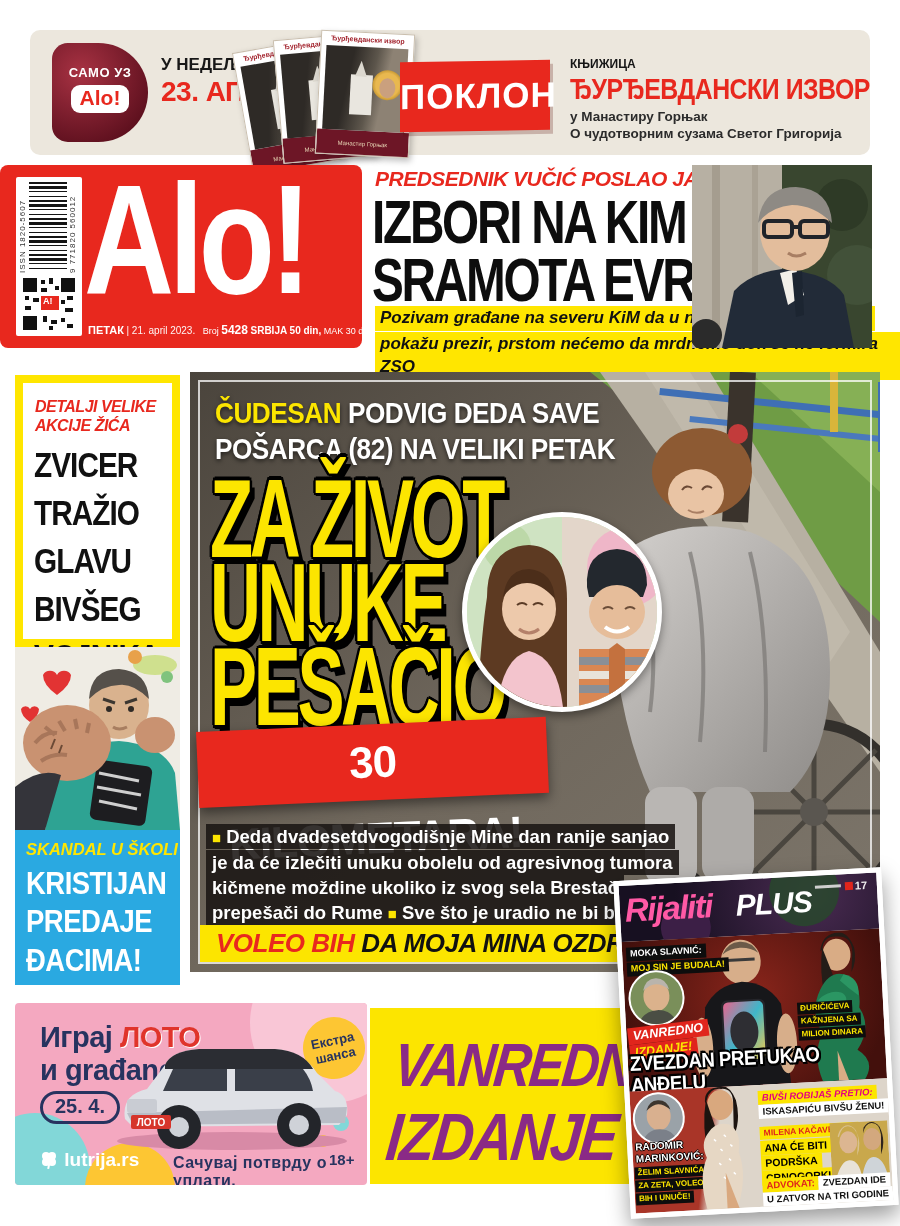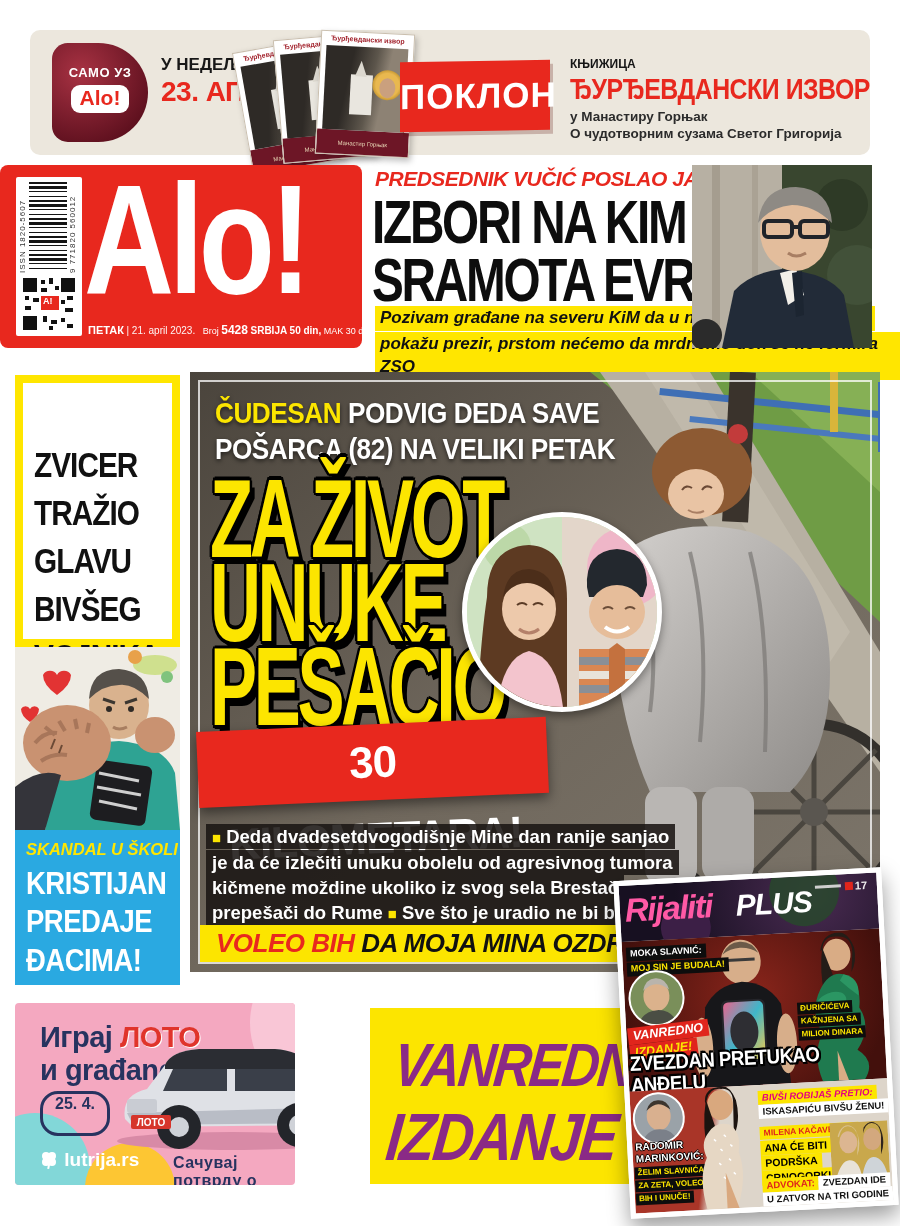--- a/index.html
+++ b/index.html
@@ -69,25 +69,25 @@
   .circ{left:272px;top:140px;width:190px;height:190px;border-radius:50%;border:5px solid #fff;overflow:hidden;box-shadow:0 4px 10px rgba(0,0,0,.4);background:#cfe3c2;}
   .badge30{left:6px;top:360px;width:350px;height:76px;background:#e8281e;transform:rotate(-2.5deg);box-shadow:0 5px 12px rgba(0,0,0,.45);color:#fff;font-weight:900;font-size:44px;text-align:center;line-height:76px;letter-spacing:-1px;}
   .mbody{left:16px;top:452px;width:472px;font-size:18.5px;font-weight:700;color:#fff;line-height:25px;}
   .mbody .strip{background:rgba(26,22,19,.88);padding:2px 6px;-webkit-box-decoration-break:clone;box-decoration-break:clone;}
   .mbody .bullet{color:#fce500;font-size:15px;}
   .mquote{left:10px;top:553px;width:496px;height:37px;background:#fce500;font-size:26px;font-weight:900;font-style:italic;line-height:37px;padding-left:16px;letter-spacing:-.5px;}
   .mquote .r{color:#e8281e;}
   .mquote .k{color:#111;}
 
   
-  .lotto{left:15px;top:1003px;width:280px;height:182px;background:#f4a8c0;border-radius:4px;overflow:hidden;color:#27335f;}
+  .lotto{left:15px;top:1003px;width:352px;height:182px;background:#f4a8c0;border-radius:4px;overflow:hidden;color:#27335f;}
   .lcirc{border-radius:50%;position:absolute;}
   .l-play{left:25px;top:18px;font-size:29px;font-weight:900;letter-spacing:-.5px;}
   .l-loto{color:#e0342b;text-shadow:1px 1px 0 #fff;}
-  .l-date{left:25px;top:88px;border:3px solid #27335f;border-radius:18px;font-size:16px;font-weight:900;padding:1px 12px 20px;}
+  .l-date{left:25px;top:88px;border:3px solid #27335f;border-radius:18px;font-size:20px;font-weight:900;padding:1px 12px 3px;}
   .l-badge{left:288px;top:14px;width:62px;height:62px;border-radius:50%;background:#fdc633;transform:rotate(-12deg);text-align:center;font-size:13px;font-weight:900;line-height:15px;padding-top:16px;box-sizing:border-box;}
   .l-site{left:24px;top:146px;font-size:19px;font-weight:900;color:#fff;}
   .l-note{left:158px;top:151px;font-size:16px;font-weight:900;letter-spacing:.5px;}
   .l-age{left:314px;top:148px;font-size:15px;font-weight:900;}
 
   
   .van{left:370px;top:1008px;width:392px;height:176px;background:#fce500;}
   .van-t{left:28px;top:22px;font-size:53px;font-weight:900;font-style:italic;color:#8a2a86;line-height:62px;letter-spacing:-2px;transform:skewX(-6deg) scale(.98,1.15);}
 
   
@@ -248,20 +248,24 @@
     <path d="M66 58 Q70 22 104 22 Q138 24 140 58 Q122 40 100 40 Q78 42 66 58 Z" fill="#8e8a84"></path>
     <rect x="72" y="56" width="28" height="16" rx="4" fill="none" stroke="#20242a" stroke-width="4"></rect>
     <rect x="108" y="56" width="28" height="16" rx="4" fill="none" stroke="#20242a" stroke-width="4"></rect>
     <line x1="100" y1="62" x2="108" y2="62" stroke="#20242a" stroke-width="4"></line>
     <path d="M96 88 Q104 94 114 88" fill="none" stroke="#a87e63" stroke-width="3"></path>
     <circle cx="14" cy="170" r="16" fill="#2b2b2b"></circle>
   </svg>
 </div>
 
 <div class="abs sb1">
+  <div class="abs sb1-kick">
+    <div>DETALJI VELIKE</div>
+    <div>AKCIJE ŽIĆA</div>
+  </div>
   <div class="abs sb1-head ct">
     <div>ZVICER</div>
     <div>TRAŽIO</div>
     <div>GLAVU</div>
     <div>BIVŠEG</div>
     <div>VOJNIKA</div>
   </div>
 </div>
 
 <div class="abs kris">

